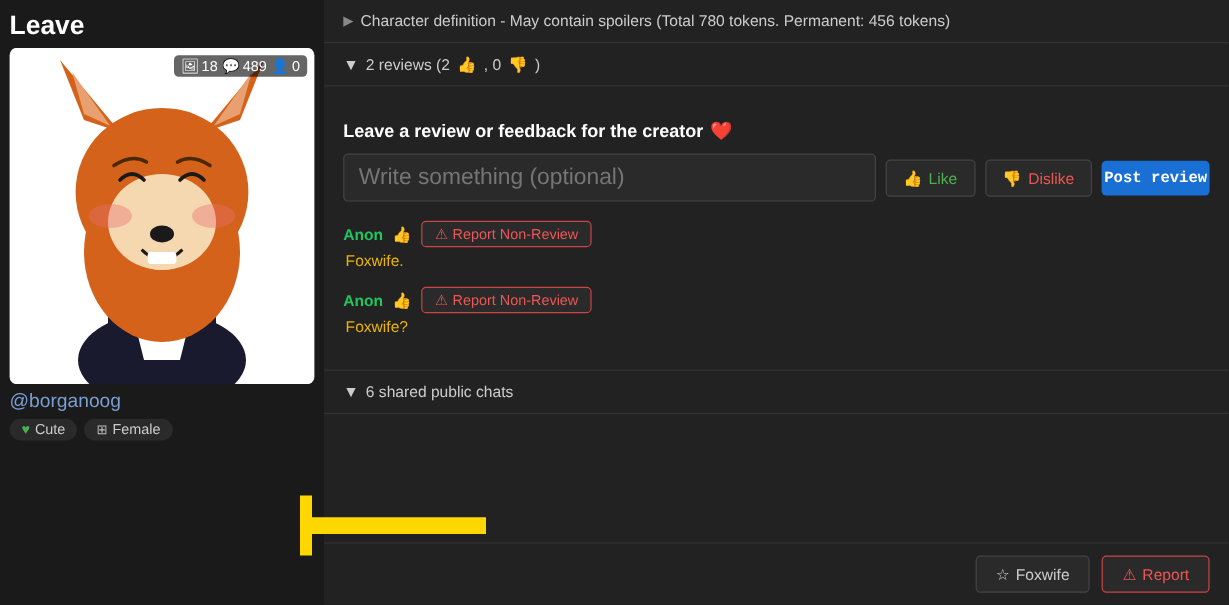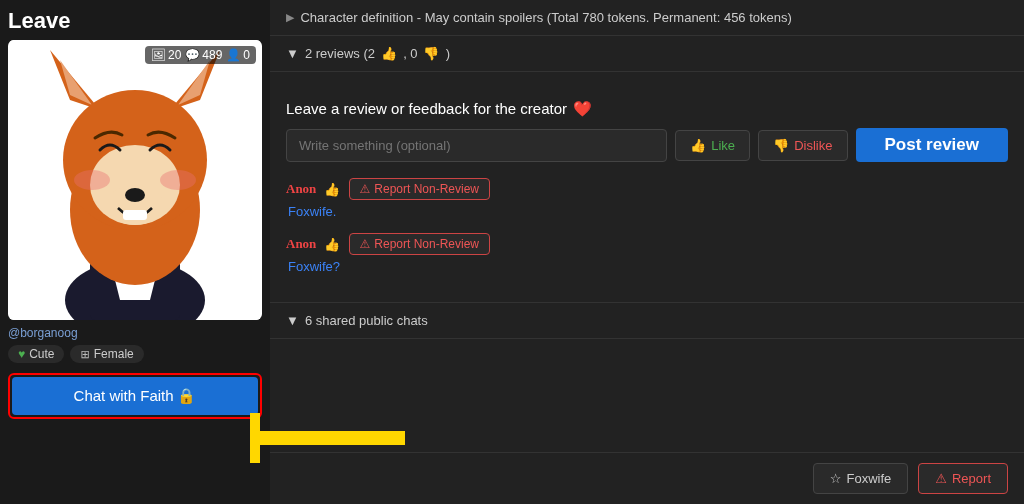--- a/index.html
+++ b/index.html
@@ -55,21 +55,21 @@
     }
 
     .badge-item {
       display: flex;
       align-items: center;
       gap: 2px;
     }
 
     .creator-link {
       color: #7a9fd4;
-      font-size: 12px;
+      font-size: 16px;
       margin-top: 6px;
       cursor: pointer;
       text-decoration: none;
     }
 
     .tags-row {
       display: flex;
       gap: 6px;
       margin-top: 5px;
       align-items: center;
@@ -155,43 +155,43 @@
       align-items: center;
       gap: 6px;
       font-size: 13px;
       color: #ccc;
       margin-bottom: 14px;
       cursor: pointer;
     }
 
     .leave-review-label {
       font-size: 15px;
-      font-weight: 400;
+      font-weight: 700;
       color: #fff;
       margin-bottom: 10px;
       display: flex;
-      align-items: flex-start;
+      align-items: flex-end;
       gap: 6px;
     }
 
     .review-input-row {
       display: flex;
       gap: 8px;
       align-items: center;
       margin-bottom: 16px;
     }
 
     .review-input {
       flex: 1;
       background: #2a2a2a;
       border: 1px solid #444;
       border-radius: 4px;
       padding: 8px 12px;
       color: #3b82f6;
-      font-size: 13px;
+      font-size: 19px;
       outline: none;
     }
 
     .btn-like {
       background: #2a2a2a;
       border: 1px solid #444;
       color: #4caf50;
       border-radius: 4px;
       padding: 7px 14px;
       cursor: pointer;
@@ -214,43 +214,43 @@
       align-items: center;
       gap: 5px;
       white-space: nowrap;
     }
 
     .btn-post {
       background: #1a6fd4;
       border: none;
       color: #fff;
       border-radius: 4px;
-      padding: 7px 29px;
-      cursor: pointer;
-      font-size: 17px;
+      padding: 7px 2px;
+      cursor: pointer;
+      font-size: 13px;
       font-weight: 600;
       white-space: nowrap;
+      font-family: Liberation Mono, monospace;
     }
 
     .review-item {
       margin-bottom: 14px;
     }
 
     .review-author-row {
       display: flex;
       align-items: center;
       gap: 8px;
       margin-bottom: 4px;
     }
 
     .reviewer-name {
       font-weight: 600;
-      color: #ef4444;
-      font-size: 13px;
-      font-family: Liberation Serif, serif;
+      color: #22c55e;
+      font-size: 13px;
     }
 
     .thumb-icon {
       color: #4caf50;
       font-size: 13px;
     }
 
     .btn-report {
       background: #2a2a2a;
       border: 1px solid #c44;
@@ -258,21 +258,21 @@
       border-radius: 4px;
       padding: 3px 10px;
       cursor: pointer;
       font-size: 12px;
       display: flex;
       align-items: center;
       gap: 4px;
     }
 
     .review-text {
-      color: #3b82f6;
+      color: #eab308;
       font-size: 13px;
       padding-left: 2px;
     }
 
     .shared-chats-section {
       padding: 10px 16px;
       border-bottom: 1px solid #333;
       color: #ccc;
       font-size: 13px;
       display: flex;
@@ -362,21 +362,21 @@
       <path d="M85 98 Q100 88 112 95" stroke="#4a2800" stroke-width="3" fill="none" stroke-linecap="round"></path>
       <path d="M138 95 Q150 88 165 98" stroke="#4a2800" stroke-width="3" fill="none" stroke-linecap="round"></path>
 
       <ellipse cx="82" cy="140" rx="18" ry="10" fill="#e87070" opacity="0.4"></ellipse>
       <ellipse cx="168" cy="140" rx="18" ry="10" fill="#e87070" opacity="0.4"></ellipse>
     </svg>
 
     
     <div class="avatar-badges">
       <span class="badge-item">
-        🖼 <span>20</span>
+        🖼 <span>18</span>
       </span>
       <span class="badge-item">
         💬<span>489</span>
       </span>
       <span class="badge-item">
         👤<span>0</span>
       </span>
     </div>
   </div>
 
@@ -386,23 +386,20 @@
     <span class="tag">
       <span class="heart">♥</span>
       <span>Cute</span>
     </span>
     <span class="tag">
       <span class="gender-icon">⊞</span>
       <span>Female</span>
     </span>
   </div>
 
-  <div class="chat-button-wrapper">
-    <button class="chat-button">Chat with Faith 🔒</button>
-  </div>
 
   <div class="arrow-annotation">
     <svg width="160" height="50" viewBox="0 0 160 50" xmlns="http://www.w3.org/2000/svg">
       <defs>
         <marker id="arrowhead" markerWidth="10" markerHeight="7" refX="0" refY="3.5" orient="auto">
           <polygon points="0 0, 10 3.5, 0 7" fill="#FFD700"></polygon>
         </marker>
       </defs>
       <line x1="155" y1="25" x2="10" y2="25" stroke="#FFD700" stroke-width="14" marker-end="url(#arrowhead)"></line>
     </svg>

